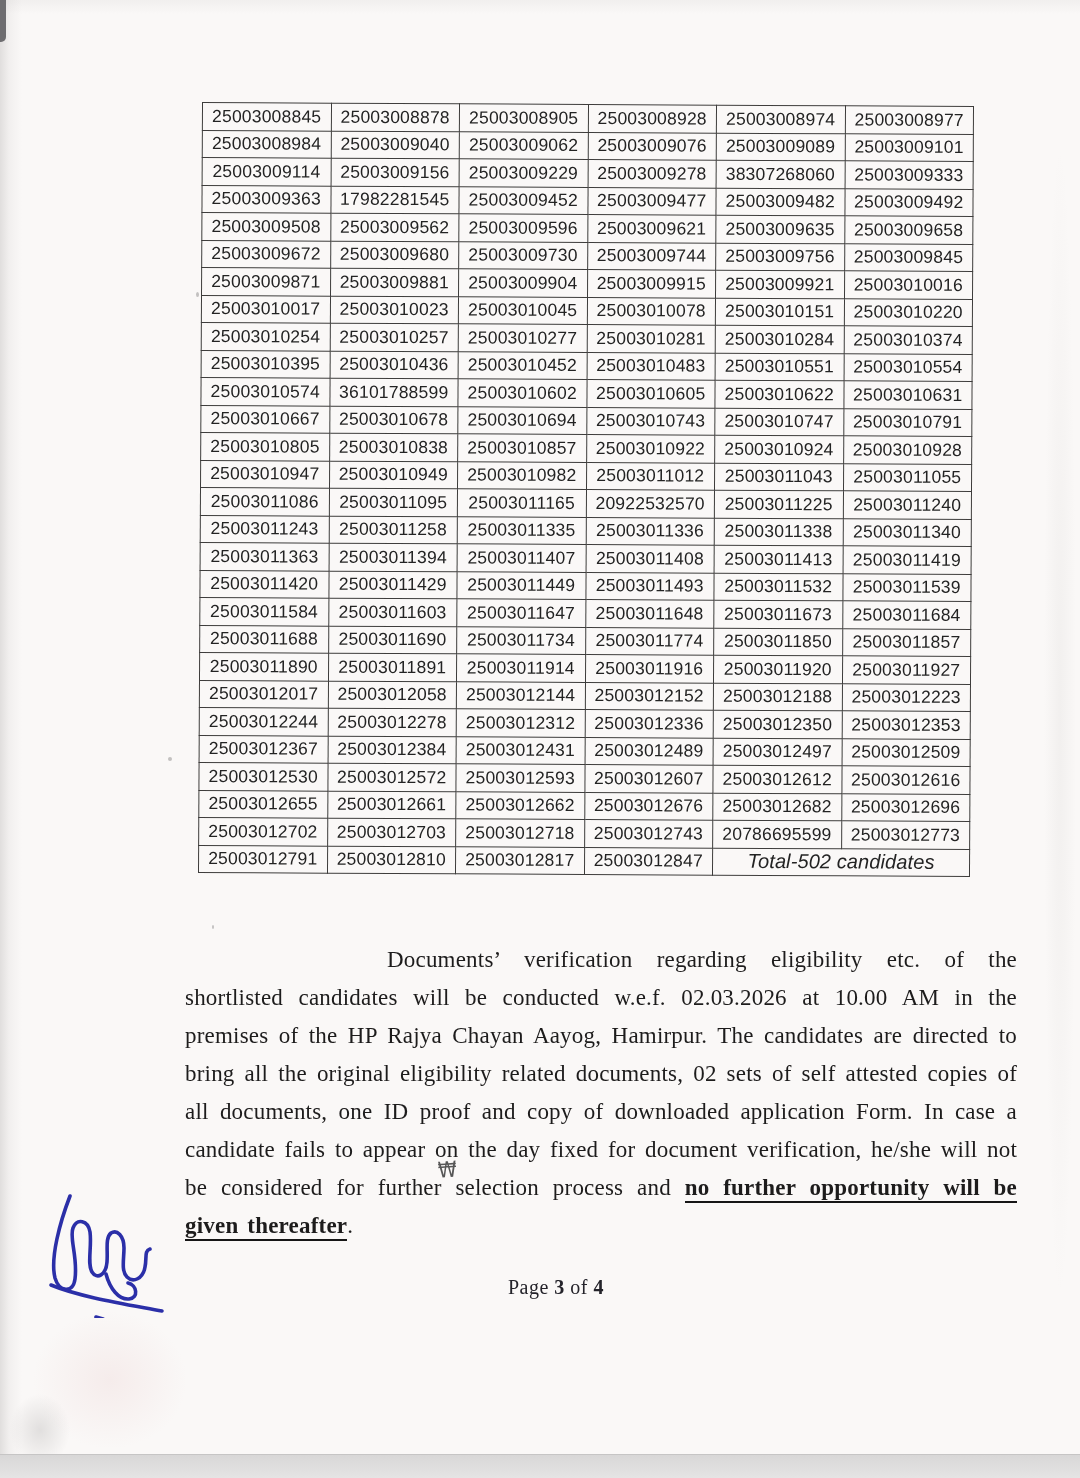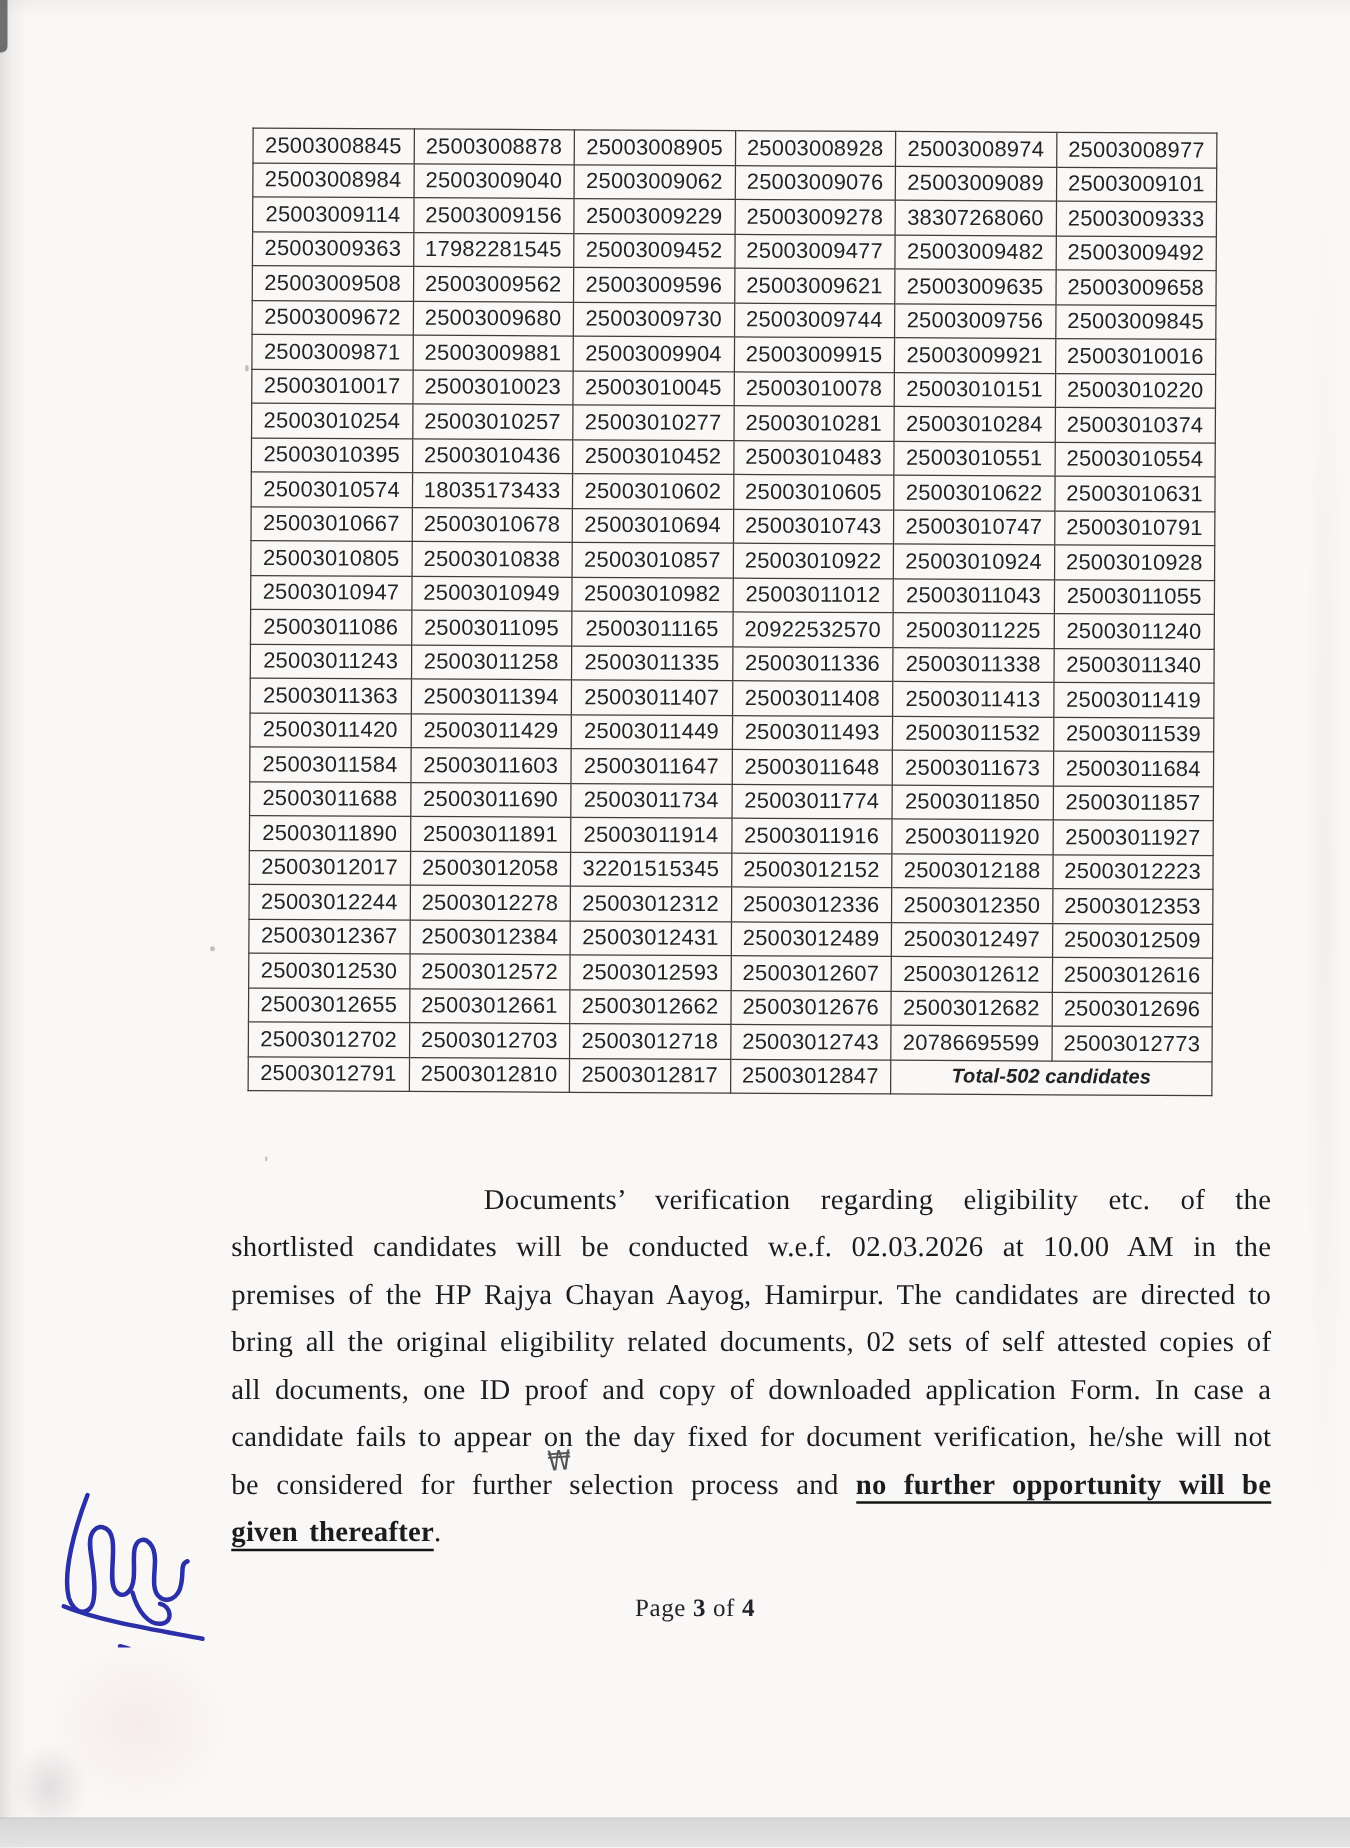--- a/index.html
+++ b/index.html
@@ -42,21 +42,21 @@
   table.roll-table td{
     border:1.6px solid #3e3d3c;
     height:26.5px;
     text-align:center;
     letter-spacing:0.2px;
     padding:0 2px;
     white-space:nowrap;
     overflow:hidden;
   }
   table.roll-table td.total-cell{
-    font-weight:bold;font-style:italic;font-size:16px;
+    font-weight:normal;font-style:italic;font-size:20px;
     letter-spacing:0.1px;
   }
   
   .doc-paragraph{
     position:absolute;left:185px;top:918px;width:832px;
     font-size:23px;line-height:38px;color:#1d1c1c;
     text-align:justify;
     text-indent:202px;
     letter-spacing:0.2px;
     word-spacing:3px;
@@ -171,21 +171,21 @@
           <tr>
             <td>25003010395</td>
             <td>25003010436</td>
             <td>25003010452</td>
             <td>25003010483</td>
             <td>25003010551</td>
             <td>25003010554</td>
           </tr>
           <tr>
             <td>25003010574</td>
-            <td>18035173433</td>
+            <td>36101788599</td>
             <td>25003010602</td>
             <td>25003010605</td>
             <td>25003010622</td>
             <td>25003010631</td>
           </tr>
           <tr>
             <td>25003010667</td>
             <td>25003010678</td>
             <td>25003010694</td>
             <td>25003010743</td>
@@ -260,21 +260,21 @@
             <td>25003011890</td>
             <td>25003011891</td>
             <td>25003011914</td>
             <td>25003011916</td>
             <td>25003011920</td>
             <td>25003011927</td>
           </tr>
           <tr>
             <td>25003012017</td>
             <td>25003012058</td>
-            <td>32201515345</td>
+            <td>25003012144</td>
             <td>25003012152</td>
             <td>25003012188</td>
             <td>25003012223</td>
           </tr>
           <tr>
             <td>25003012244</td>
             <td>25003012278</td>
             <td>25003012312</td>
             <td>25003012336</td>
             <td>25003012350</td>

